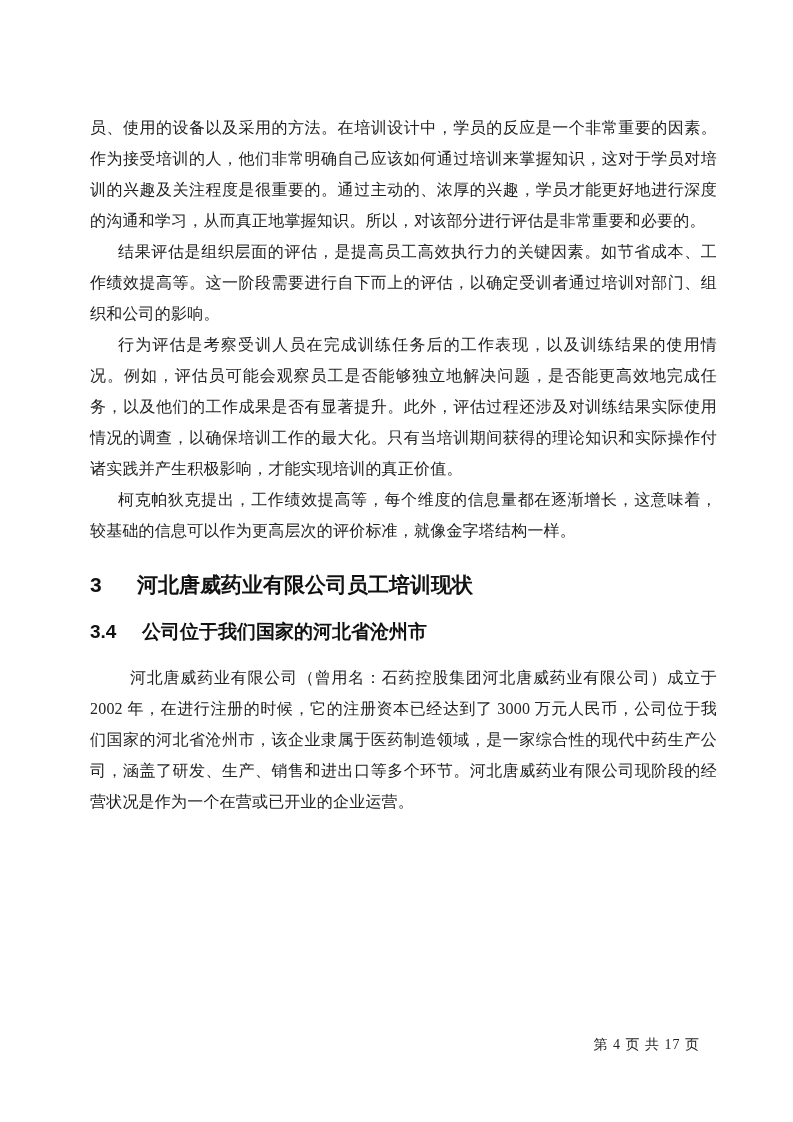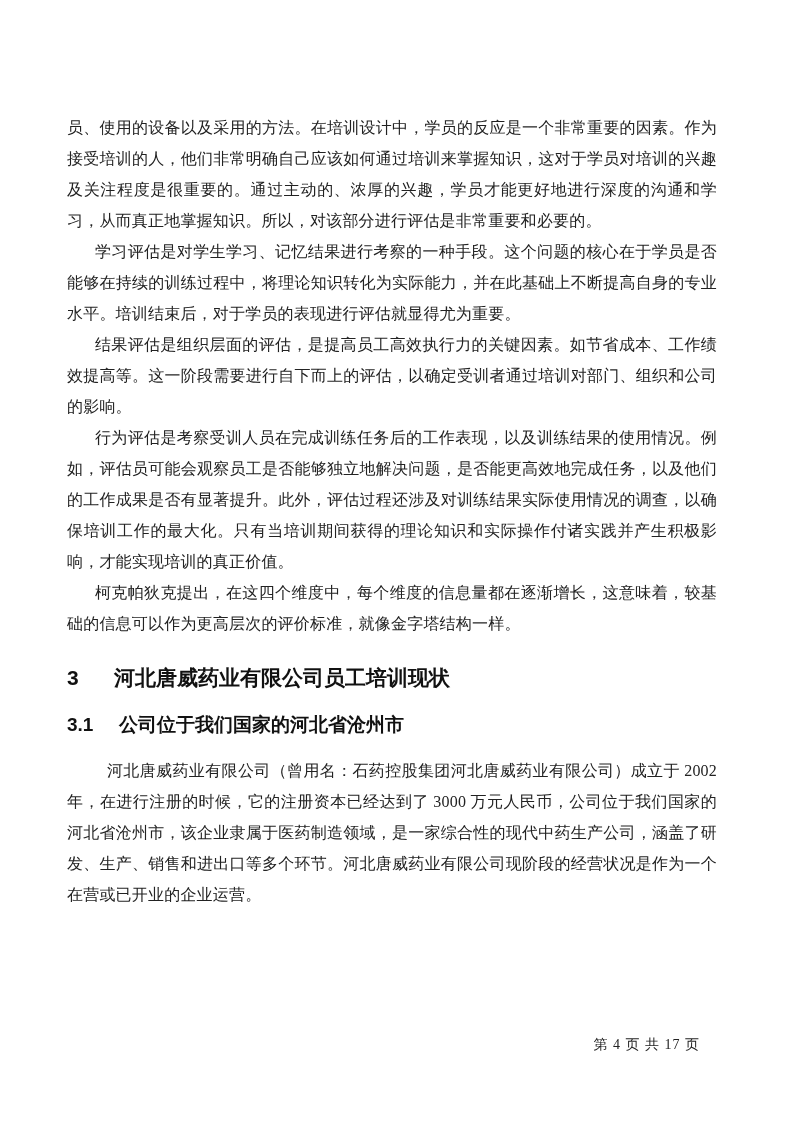--- a/index.html
+++ b/index.html
@@ -14,21 +14,21 @@
     overflow: hidden;
     font-family: "Liberation Serif", "DejaVu Serif", serif;
     color: #222222;
   }
   .page {
     position: absolute;
     top: 0; left: 0;
     width: 793px;
     height: 1122px;
     box-sizing: border-box;
-    padding: 112px 76px 0 67px;
+    padding: 112px 76px 0 90px;
     background: #ffffff;
   }
   .para {
     font-size: 16px;
     line-height: 31px;
     text-align: justify;
     margin: 0;
     letter-spacing: 0.2px;
   }
   .para.indented {
@@ -78,33 +78,32 @@
     text-align: right;
   }
 </style>
 </head>
 <body>
 
 <div class="page">
 
   <p class="para">员、使用的设备以及采用的方法。在培训设计中，学员的反应是一个非常重要的因素。作为接受培训的人，他们非常明确自己应该如何通过培训来掌握知识，这对于学员对培训的兴趣及关注程度是很重要的。通过主动的、浓厚的兴趣，学员才能更好地进行深度的沟通和学习，从而真正地掌握知识。所以，对该部分进行评估是非常重要和必要的。</p>
 
-  <p class="para indented">学习评估是对学生学习、记忆结果进行考察的一种手段。这个问题的核心在于学员是否能够在持续的训练过程中，将理论知识转化为实际能力，并在此基础上不断提高自身的专业水平。培训结束后，对于学员的表现进行评估就显得尤为重要。</p>
 
   <p class="para indented">结果评估是组织层面的评估，是提高员工高效执行力的关键因素。如节省成本、工作绩效提高等。这一阶段需要进行自下而上的评估，以确定受训者通过培训对部门、组织和公司的影响。</p>
 
   <p class="para indented">行为评估是考察受训人员在完成训练任务后的工作表现，以及训练结果的使用情况。例如，评估员可能会观察员工是否能够独立地解决问题，是否能更高效地完成任务，以及他们的工作成果是否有显著提升。此外，评估过程还涉及对训练结果实际使用情况的调查，以确保培训工作的最大化。只有当培训期间获得的理论知识和实际操作付诸实践并产生积极影响，才能实现培训的真正价值。</p>
 
-  <p class="para indented">柯克帕狄克提出，在这四个维度中，每个维度的信息量都在逐渐增长，这意味着，较基础的信息可以作为更高层次的评价标准，就像金字塔结构一样。</p>
+  <p class="para indented">柯克帕狄克提出，工作绩效提高等，每个维度的信息量都在逐渐增长，这意味着，较基础的信息可以作为更高层次的评价标准，就像金字塔结构一样。</p>
 
   <h1 class="heading-1">
     <span class="h-num">3</span><span>河北唐威药业有限公司员工培训现状</span>
   </h1>
 
   <h2 class="heading-2">
-    <span class="h-num">3.1</span><span>公司位于我们国家的河北省沧州市</span>
+    <span class="h-num">3.4</span><span>公司位于我们国家的河北省沧州市</span>
   </h2>
 
   <p class="para indented-wide after-heading">河北唐威药业有限公司（曾用名：石药控股集团河北唐威药业有限公司）成立于 2002 年，在进行注册的时候，它的注册资本已经达到了 3000 万元人民币，公司位于我们国家的河北省沧州市，该企业隶属于医药制造领域，是一家综合性的现代中药生产公司，涵盖了研发、生产、销售和进出口等多个环节。河北唐威药业有限公司现阶段的经营状况是作为一个在营或已开业的企业运营。</p>
 
 </div>
 
 <div class="footer">第 4 页 共 17 页</div>
 
 </body></html>

